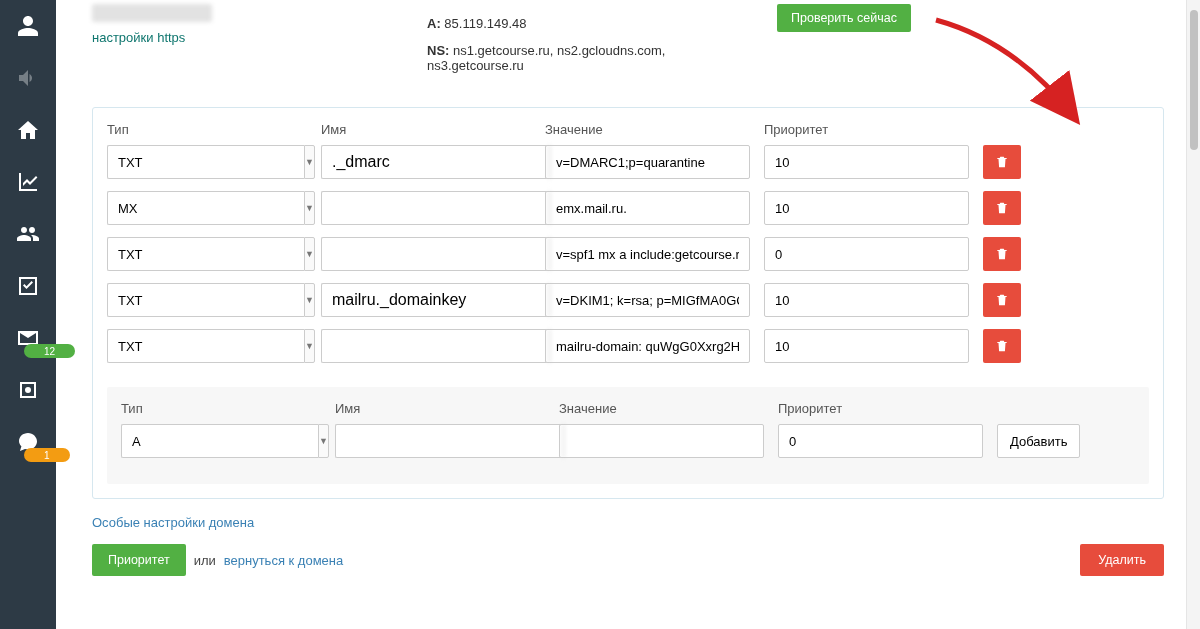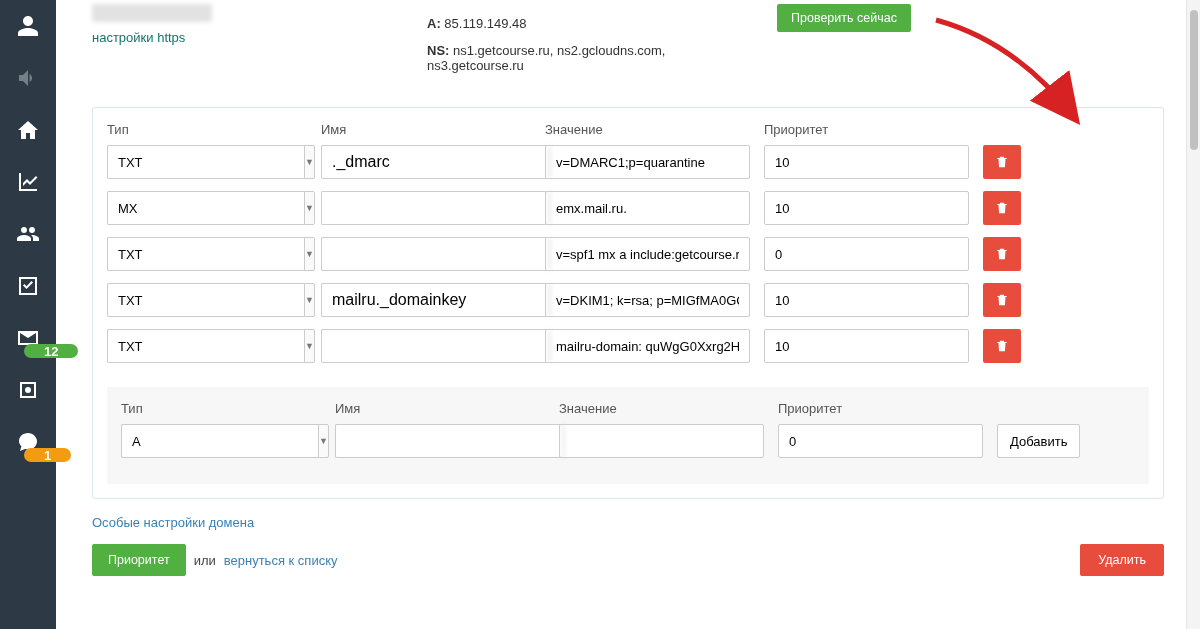--- a/index.html
+++ b/index.html
@@ -3,21 +3,21 @@
 <meta charset="utf-8">
 <style>
 * { box-sizing: border-box; margin: 0; padding: 0; }
 body { font-family: -apple-system, BlinkMacSystemFont, "Segoe UI", Helvetica, Arial, sans-serif; font-size: 13px; color: #444; background: #fff; }
 .app { display: flex; width: 1200px; height: 629px; position: relative; overflow: hidden; }
 
 .sidebar { width: 56px; background: #2d3a45; display: flex; flex-direction: column; align-items: center; padding-top: 0; flex-shrink: 0; }
 .side-item { width: 56px; height: 52px; display: flex; align-items: center; justify-content: center; color: #fff; position: relative; cursor: pointer; }
 .side-item svg { width: 24px; height: 24px; fill: #fff; }
 .side-item.dim svg { opacity: 0.35; }
-.badge { position: absolute; bottom: 6px; left: 24px; background: #52b043; color: #fff; border-radius: 8px; font-size: 13px; min-width: 16px; height: 14px; display: flex; align-items: center; justify-content: center; padding: 0 20px; font-weight:700; }
+.badge { position: absolute; bottom: 6px; left: 24px; background: #52b043; color: #fff; border-radius: 8px; font-size: 10px; min-width: 16px; height: 14px; display: flex; align-items: center; justify-content: center; padding: 0 20px; font-weight:400; }
 .badge.orange { background: #f39c12; }
 
 .main { flex: 1; overflow-y: auto; padding: 0 36px 20px 36px; position: relative; }
 .scrollbar-track { position:absolute; right:0; top:0; bottom:0; width:14px; background:#f4f4f4; border-left:1px solid #e5e5e5;}
 .scrollbar-thumb { position:absolute; right:2px; top:10px; width:8px; height:140px; background:#c1c1c1; border-radius:4px;}
 
 .toprow { display: flex; gap: 30px; padding-top: 4px; padding-bottom: 12px; }
 .toprow .col1 { width: 305px; }
 .toprow .col2 { width: 320px; }
 .toprow .col3 { flex: 1; }
@@ -265,21 +265,21 @@
       </div>
     </div>
 
     <div class="bottom-links">
       <span class="bluelink">Особые настройки домена</span>
     </div>
     <div class="footer-row">
       <div class="footer-left">
         <button class="btn btn-green-big">Приоритет</button>
         <span>или</span>
-        <span class="bluelink">вернуться к списку</span>
+        <span class="bluelink">вернуться к домена</span>
       </div>
       <button class="btn btn-red">Удалить</button>
     </div>
 
   </div>
   <div class="scrollbar-track">
     <div class="scrollbar-thumb"></div>
   </div>
 </div>
 

